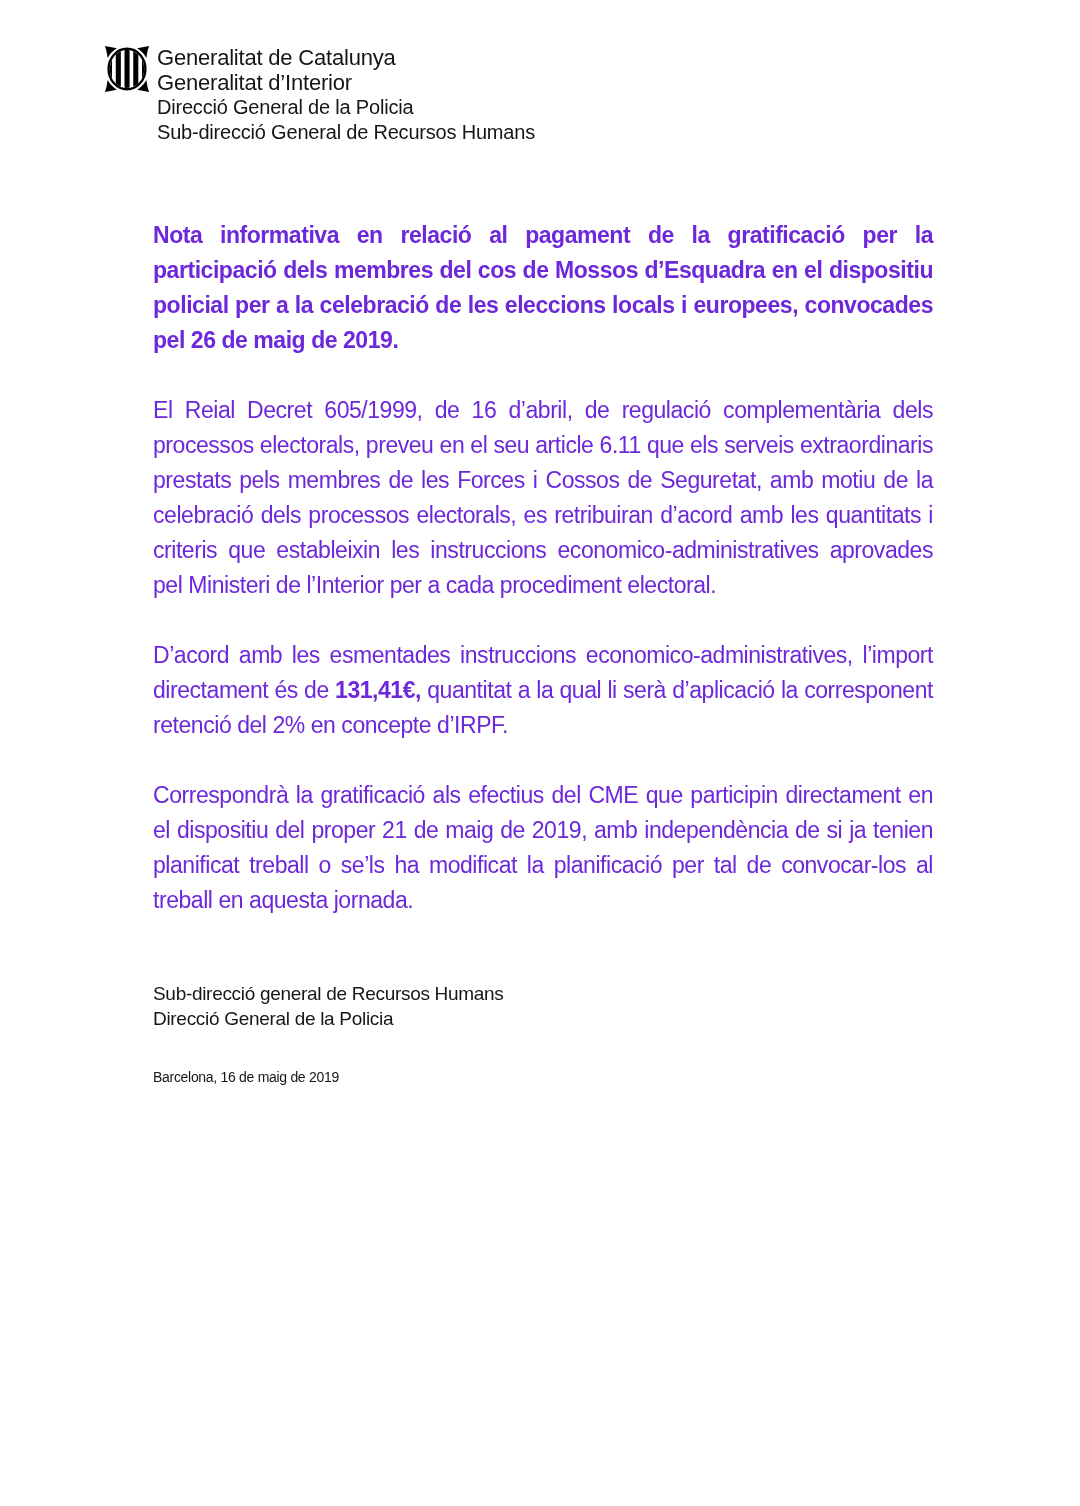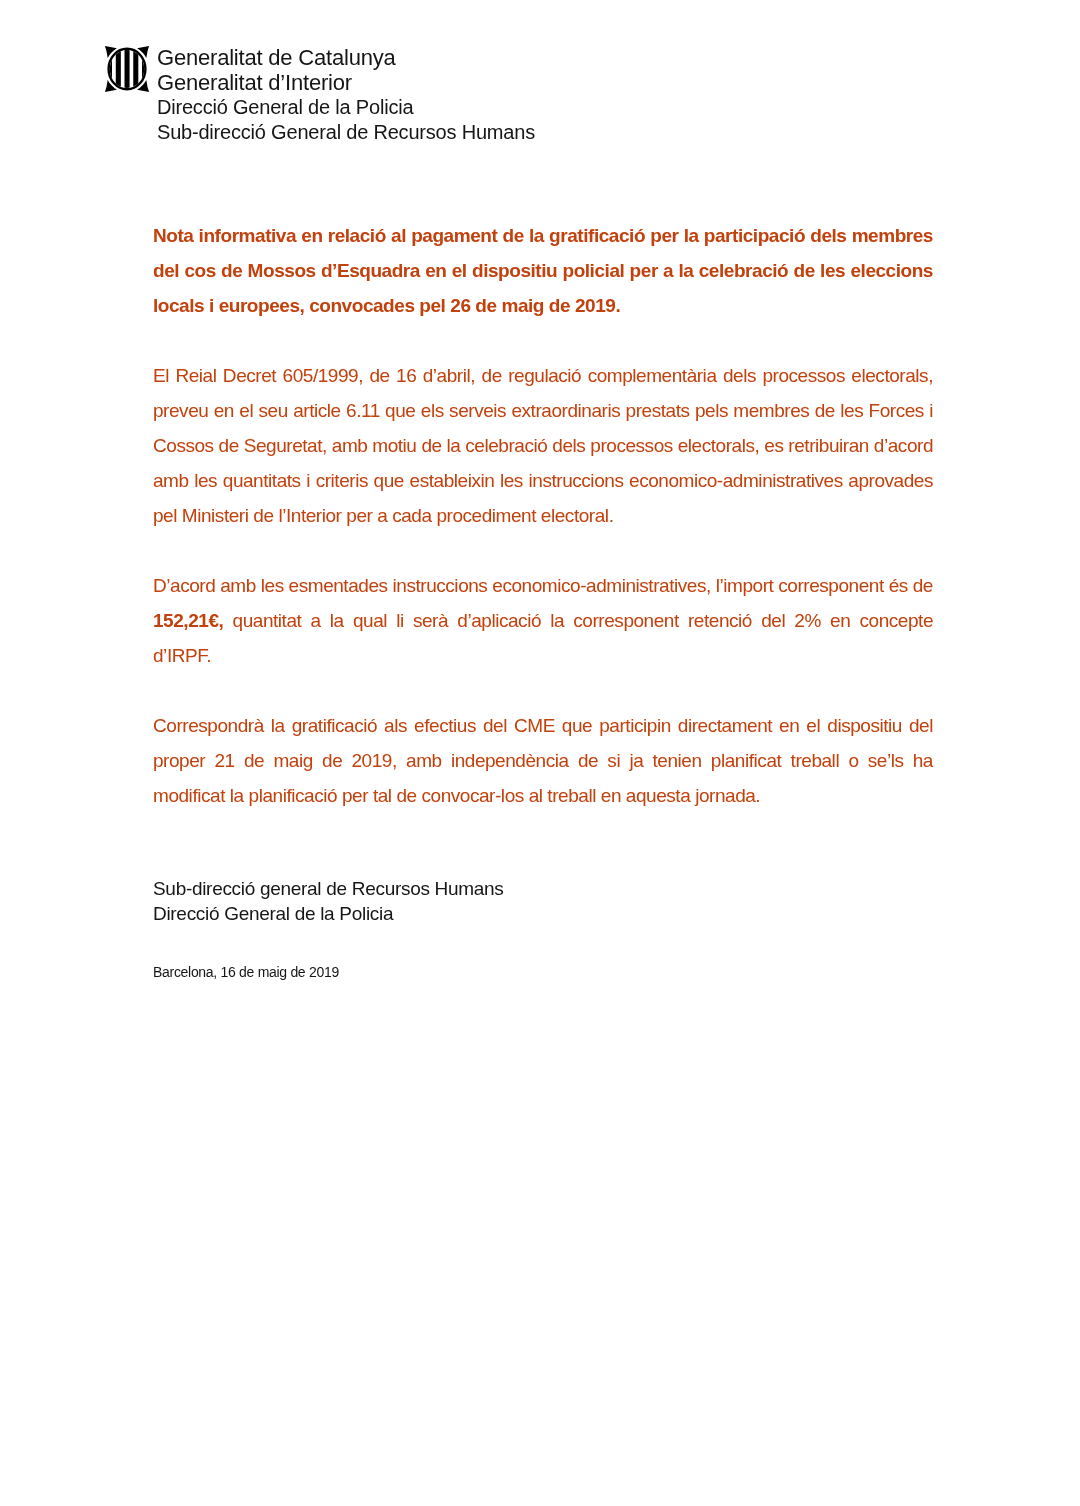--- a/index.html
+++ b/index.html
@@ -34,25 +34,25 @@
   .hl-small { font-size: 20px; line-height: 25px; letter-spacing: -0.2px; }
 
   
   .doc-body {
     position: absolute;
     left: 153px;
     top: 218px;
     width: 780px;
   }
   .para {
-    font-size: 19px;
+    font-size: 23px;
     line-height: 35px;
     letter-spacing: -0.45px;
     text-align: justify;
-    color: #c2410c;
+    color: #6d28d9;
     margin-bottom: 35px;
   }
   .para.title { font-weight: 700; }
   .amount { font-weight: 700; }
 
   .signature {
     margin-top: 63px;
     font-size: 19px;
     line-height: 25px;
     letter-spacing: -0.3px;
@@ -113,21 +113,21 @@
       <div class="hl hl-small">Sub-direcció General de Recursos Humans</div>
     </div>
   </header>
 
   <main class="doc-body">
 
     <p class="para title">Nota informativa en relació al pagament de la gratificació per la participació dels membres del cos de Mossos d’Esquadra en el dispositiu policial per a la celebració de les eleccions locals i europees, convocades pel 26 de maig de 2019.</p>
 
     <p class="para">El Reial Decret 605/1999, de 16 d’abril, de regulació complementària dels processos electorals, preveu en el seu article 6.11 que els serveis extraordinaris prestats pels membres de les Forces i Cossos de Seguretat, amb motiu de la celebració dels processos electorals, es retribuiran d’acord amb les quantitats i criteris que estableixin les instruccions economico-administratives aprovades pel Ministeri de l’Interior per a cada procediment electoral.</p>
 
-    <p class="para"><span>D’acord amb les esmentades instruccions economico-administratives, l’import corresponent és de </span><strong class="amount">152,21€,</strong><span> quantitat a la qual li serà d’aplicació la corresponent retenció del 2% en concepte d’IRPF.</span></p>
+    <p class="para"><span>D’acord amb les esmentades instruccions economico-administratives, l’import directament és de </span><strong class="amount">131,41€,</strong><span> quantitat a la qual li serà d’aplicació la corresponent retenció del 2% en concepte d’IRPF.</span></p>
 
     <p class="para">Correspondrà la gratificació als efectius del CME que participin directament en el dispositiu del proper 21 de maig de 2019, amb independència de si ja tenien planificat treball o se’ls ha modificat la planificació per tal de convocar-los al treball en aquesta jornada.</p>
 
     <div class="signature">
       <div>Sub-direcció general de Recursos Humans</div>
       <div>Direcció General de la Policia</div>
     </div>
 
     <div class="dateline">Barcelona, 16 de maig de 2019</div>
 

